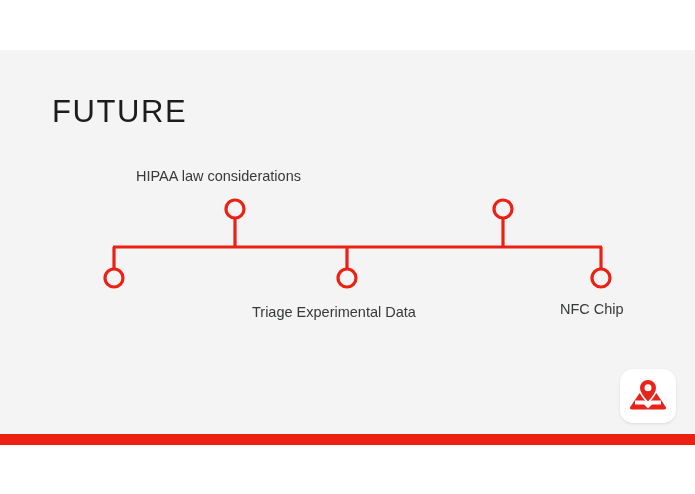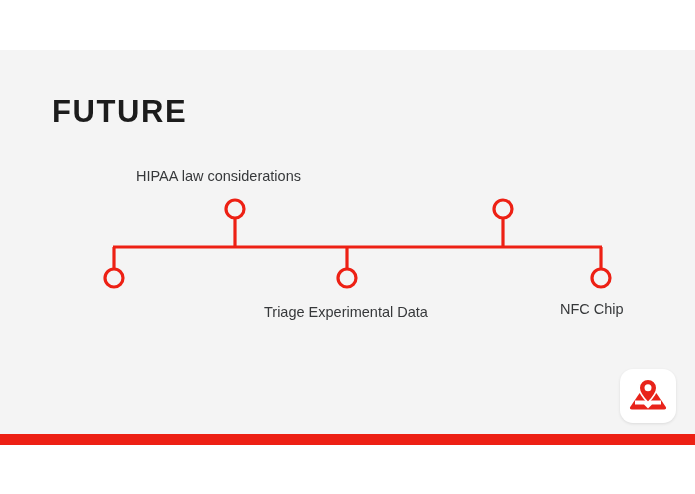--- a/index.html
+++ b/index.html
@@ -33,21 +33,21 @@
     top: 434px;
     width: 695px;
     height: 11px;
     background: #ed2014;
   }
   .slide-title {
     position: absolute;
     left: 52px;
     top: 93px;
     font-size: 31px;
-    font-weight: bold;
+    font-weight: normal;
     letter-spacing: 1.6px;
     color: #1c1c1c;
     line-height: 38px;
     white-space: nowrap;
   }
 
   
   .diagram {
     position: absolute;
     left: 0;
@@ -57,21 +57,21 @@
   }
 
   .node-label {
     position: absolute;
     font-size: 14.5px;
     color: #36383a;
     line-height: 19px;
     white-space: nowrap;
     text-align: center;
   }
-  .node-label.multi { white-space: normal; margin-left: 12px; }
+  .node-label.multi { white-space: normal; }
   .label-hipaa     { left: 136px; top: 167px; }
   .label-interface { left: 408px; top: 167px; }
   .label-field     { left: 70px;  top: 303px; }
   .label-triage    { left: 252px; top: 303px; text-align: center; }
   .label-nfc       { left: 560px; top: 300px; }
 
   
   .logo-badge {
     position: absolute;
     left: 620px;

